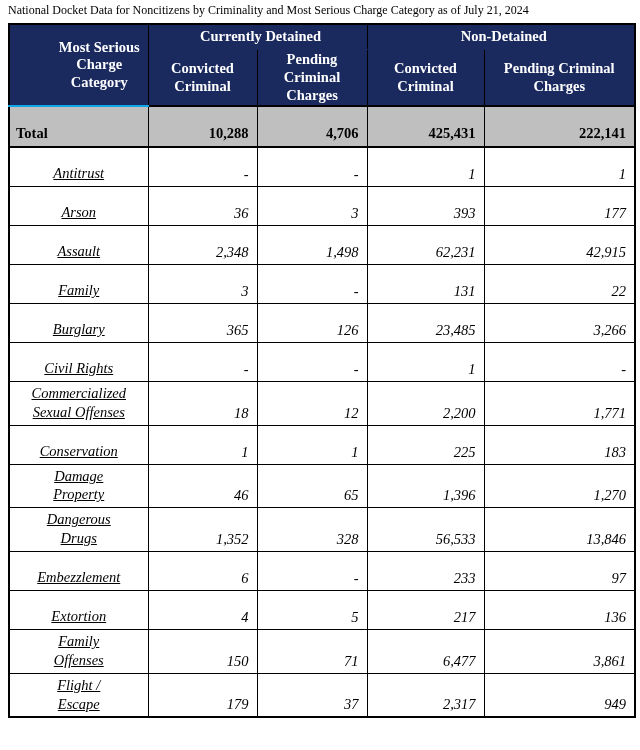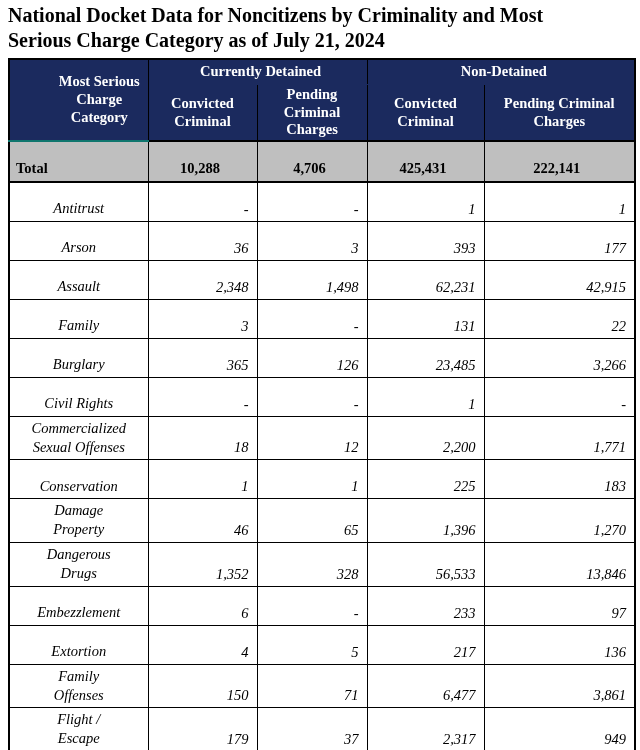--- a/index.html
+++ b/index.html
@@ -5,22 +5,22 @@
   * { box-sizing: border-box; }
   html, body {
     margin: 0; padding: 0;
     width: 640px; height: 750px;
     background: #ffffff;
     font-family: "Liberation Serif", "DejaVu Serif", serif;
   }
   .page { padding: 3px 7px 0 8px; }
 
   .title {
-    font-size: 20px;
-    font-weight: bold;
+    font-size: 12px;
+    font-weight: normal;
     color: #000000;
     line-height: 1.24;
     margin: 0 0 5px 0;
     max-width: 592px;
   }
 
   table.docket {
     border-collapse: collapse;
     table-layout: fixed;
     width: 626px;
@@ -38,46 +38,47 @@
     white-space: pre-line;
     line-height: 1.22;
     padding: 1px 2px;
     border: 1px solid #000000;
   }
   tr.group-row { height: 26px; }
   
   tr.group-row th.group { border-bottom-color: #1b2a5e; padding-left: 8px; }
   tr.sub-row { height: 53px; margin-left: 12px; }
   tr.sub-row th { border-bottom: 2px solid #000000; }
-  th.corner { border-bottom: 2px solid #0f766e; padding-left: 43px; }
+  th.corner { border-bottom: 2px solid #0ea5e9; padding-left: 43px; }
 
   
   tbody td {
     border: 1px solid #000000;
     font-size: 14.5px;
     color: #000000;
     vertical-align: bottom;
     background: #ffffff;
   }
   tr.total-row { height: 41px; }
   tr.total-row td {
     background: #bfbfbf;
     font-weight: bold;
     border-bottom-width: 2px;
   }
   tr.total-row td.row-label { text-align: left; padding: 2px 4px 4px 6px; }
-  tr.total-row td.val { padding: 2px 8px 4px 3px; text-align: center; }
+  tr.total-row td.val { padding: 2px 8px 4px 3px; }
 
   tr.data-row { height: 39px; }
   td.cat {
     font-style: italic;
     text-align: center;
     white-space: pre-line;
     line-height: 1.3;
     padding: 2px 3px 3px 3px;
+    text-decoration: underline;
   }
   td.val {
     text-align: right;
     padding: 2px 8px 3px 3px;
   }
   tr.data-row td.val { font-style: italic; }
 </style>
 </head>
 <body>
 

